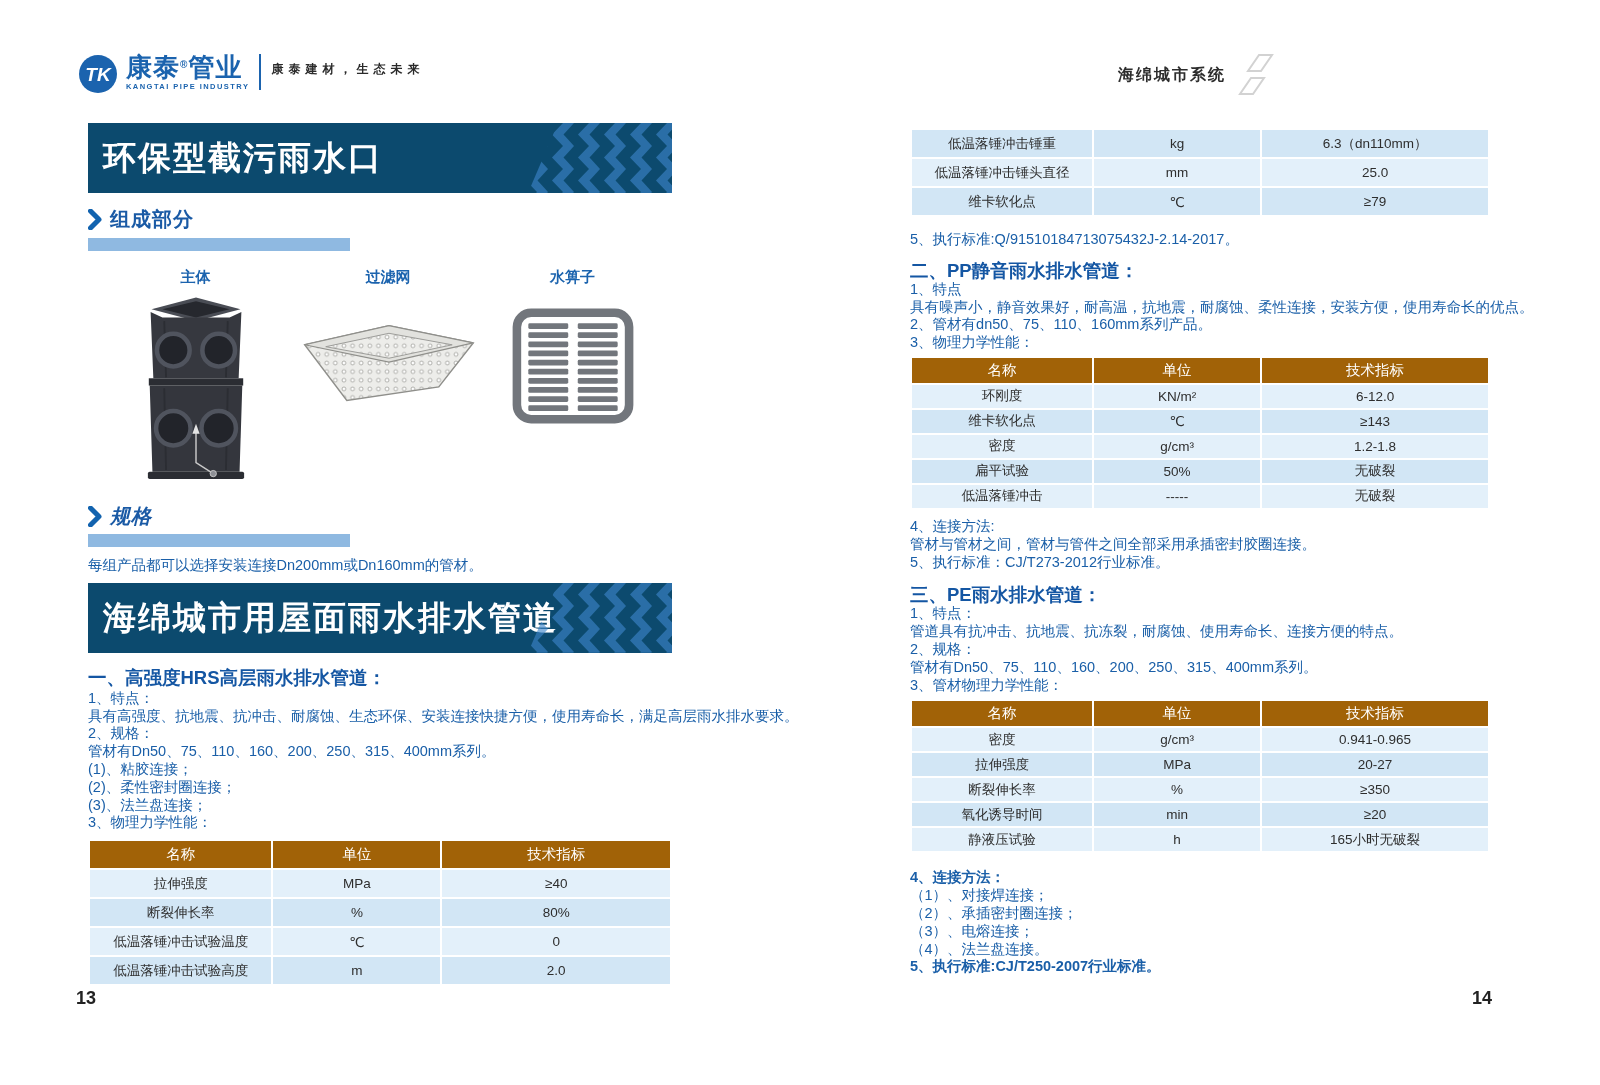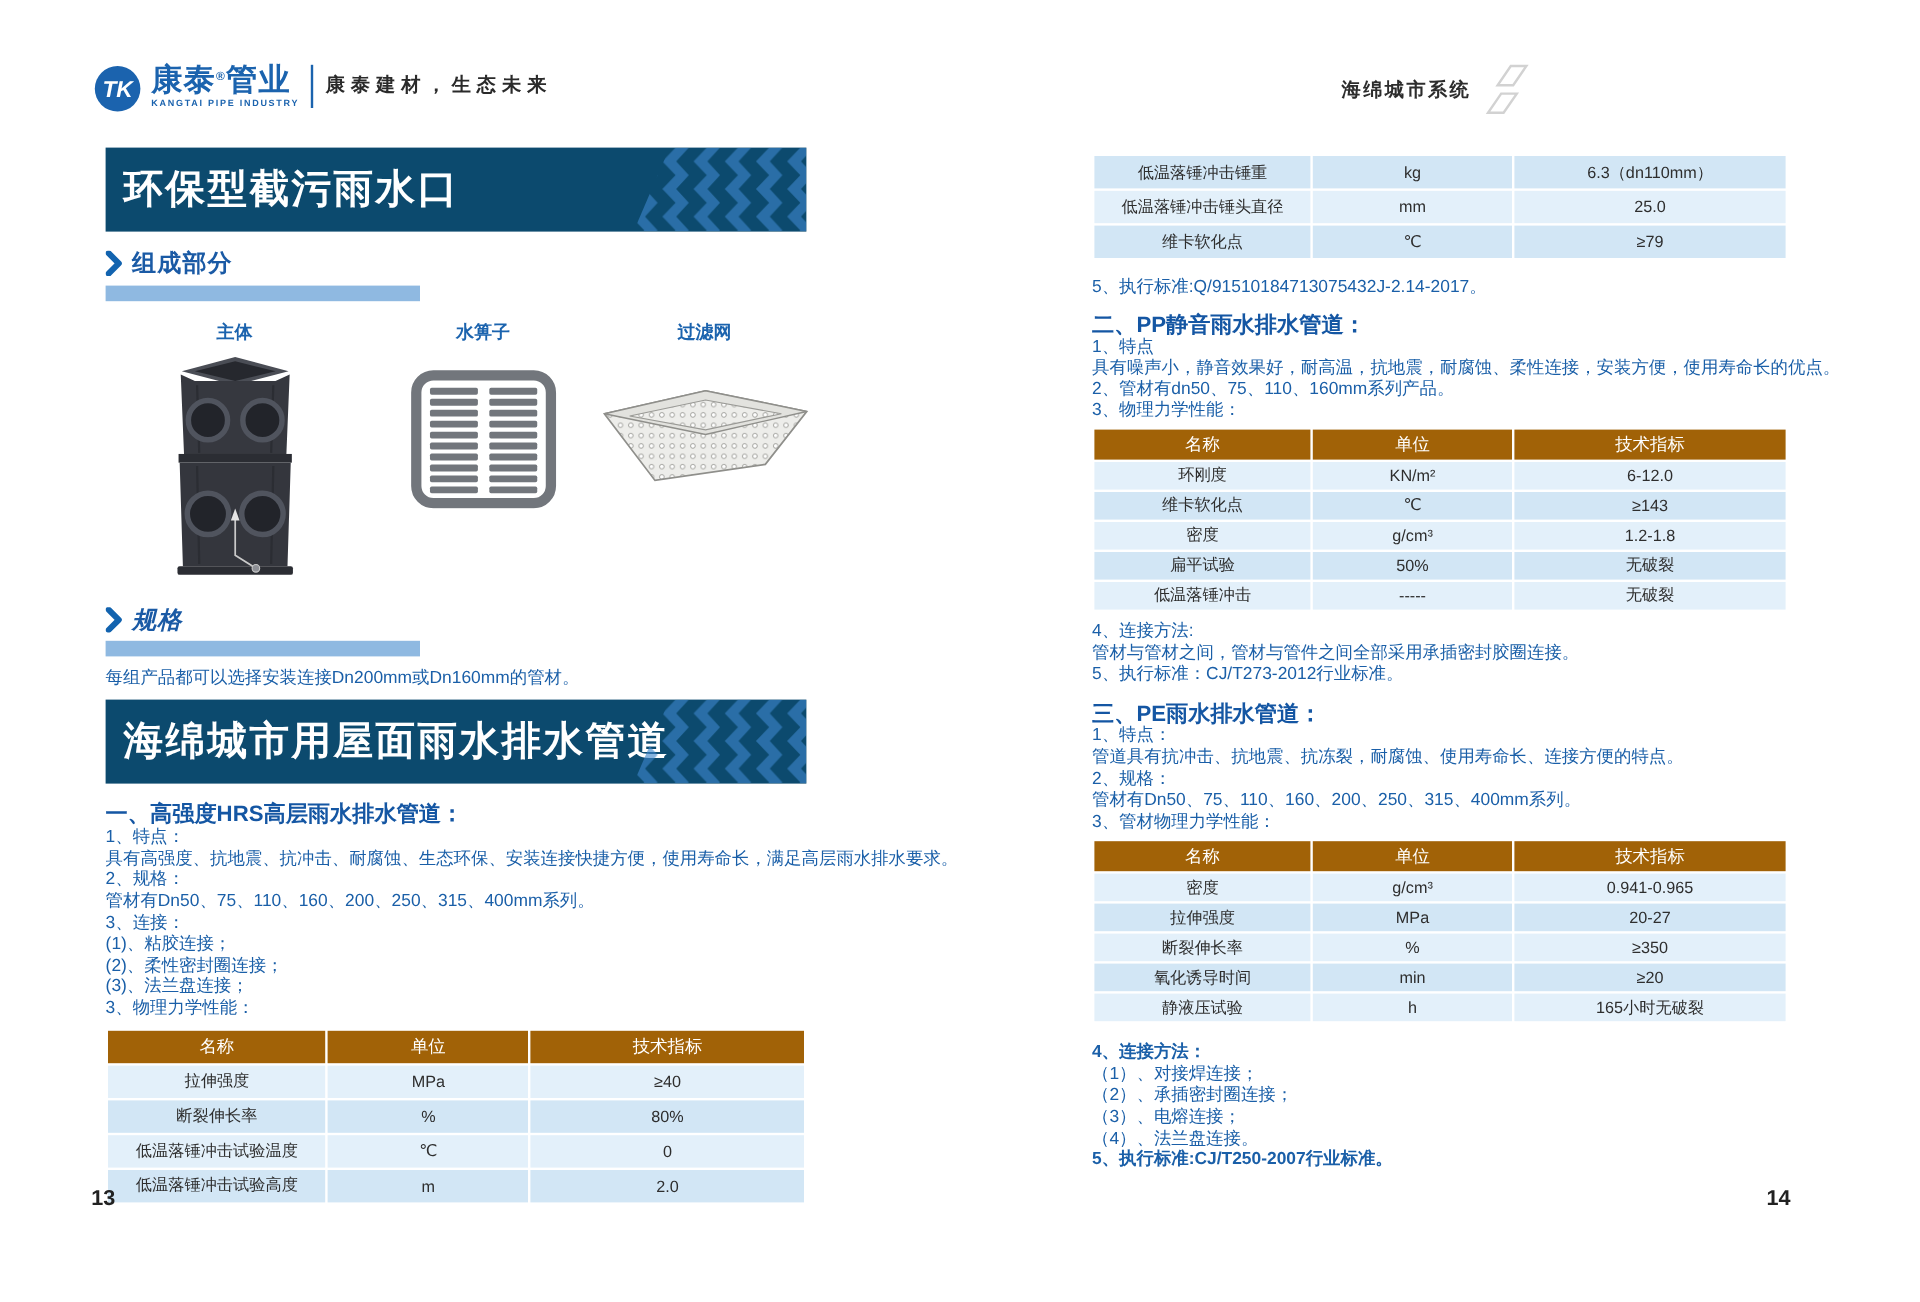--- a/index.html
+++ b/index.html
@@ -13,21 +13,21 @@
 
   
   .hdr { position:absolute; left:0; top:0; width:1316px; height:110px; }
   .logo-group { position:absolute; left:78px; top:52px; display:flex; align-items:flex-start; }
   .logo-circle { width:40px; height:40px; margin-top:2px; }
   .logo-text { margin-left:8px; }
   .logo-cn { font-size:26px; font-weight:700; color:#1b63ae; letter-spacing:1px; line-height:26px; white-space:nowrap; }
   .logo-cn sup { font-size:10px; vertical-align:8px; }
   .logo-en { font-size:7.5px; font-weight:700; color:#1b63ae; letter-spacing:1.45px; margin-top:2px; white-space:nowrap; }
   .logo-divider { width:2px; height:36px; background:#1b63ae; margin:2px 10px 0 10px; }
-  .logo-slogan { font-size:16px; font-weight:600; color:#2a2a2a; letter-spacing:5px; margin-top:9px; white-space:nowrap; }
+  .logo-slogan { font-size:12px; font-weight:600; color:#2a2a2a; letter-spacing:5px; margin-top:9px; white-space:nowrap; }
   .hdr-right { position:absolute; right:40px; top:52px; display:flex; align-items:center; }
   .hdr-right-label { font-size:16px; color:#2d2d2d; font-weight:600; letter-spacing:2px; }
   .hdr-right-icon { margin-left:12px; }
 
   
   .col-left  { position:absolute; left:88px;  top:0; width:584px; }
   .col-right { position:absolute; left:910px; top:0; width:580px; }
 
   
   .banner { position:relative; height:70px; background:#0c4a6e; overflow:hidden; }
@@ -157,20 +157,28 @@
         <line x1="100" y1="30" x2="98" y2="92" stroke="#2b2d33" stroke-width="2"></line>
         <line x1="30" y1="104" x2="32" y2="194" stroke="#2b2d33" stroke-width="2"></line>
         <line x1="100" y1="104" x2="98" y2="194" stroke="#2b2d33" stroke-width="2"></line>
         <circle cx="40" cy="62" r="18" fill="#22242a" stroke="#50545e" stroke-width="5"></circle>
         <circle cx="90" cy="62" r="18" fill="#22242a" stroke="#50545e" stroke-width="5"></circle>
         <circle cx="40" cy="148" r="19" fill="#22242a" stroke="#50545e" stroke-width="5"></circle>
         <circle cx="90" cy="148" r="19" fill="#22242a" stroke="#50545e" stroke-width="5"></circle>
         <path d="M65,152 L65,186 L84,198" fill="none" stroke="#c9c9c9" stroke-width="1.6"></path>
         <polygon points="61,154 69,154 65,143" fill="#e4e4e4"></polygon>
         <circle cx="84" cy="198" r="3.5" fill="#8e9096" stroke="#c9c9c9" stroke-width="1"></circle>
+      </svg>
+    </div>
+    <div class="figure fig-2">
+      <div class="fig-label">过滤网</div>
+      <svg class="fig-art" width="182" height="94" viewBox="0 0 190 98">
+        <path d="M8,30 L96,10 L184,28 L148,74 L52,88 Z" fill="url(#holes)" stroke="#8f8f8b" stroke-width="1.5"></path>
+        <path d="M8,30 L96,10 L184,28 L96,48 Z" fill="#e2e2de" stroke="#8f8f8b" stroke-width="1.2"></path>
+        <path d="M30,32 L96,18 L162,30 L96,44 Z" fill="url(#holes)" stroke="#9a9a96" stroke-width="1"></path>
       </svg>
     </div>
     <div class="figure fig-3">
       <svg width="0" height="0" style="position:absolute"></svg>
       <div class="fig-label">水箅子</div>
       <svg class="fig-art" width="128" height="116" viewBox="0 0 128 122">
         <rect x="5" y="5" width="118" height="112" rx="15" fill="none" stroke="#72767c" stroke-width="9"></rect>
         <g fill="#72767c">
           <rect x="17" y="16" width="42" height="6" rx="1.5"></rect>
             <rect x="69" y="16" width="42" height="6" rx="1.5"></rect>
@@ -188,28 +196,20 @@
             <rect x="69" y="73.6" width="42" height="6" rx="1.5"></rect>
           <rect x="17" y="83.2" width="42" height="6" rx="1.5"></rect>
             <rect x="69" y="83.2" width="42" height="6" rx="1.5"></rect>
           <rect x="17" y="92.8" width="42" height="6" rx="1.5"></rect>
             <rect x="69" y="92.8" width="42" height="6" rx="1.5"></rect>
           <rect x="17" y="102.4" width="42" height="6" rx="1.5"></rect>
             <rect x="69" y="102.4" width="42" height="6" rx="1.5"></rect>
         </g>
       </svg>
     </div>
-    <div class="figure fig-2">
-      <div class="fig-label">过滤网</div>
-      <svg class="fig-art" width="182" height="94" viewBox="0 0 190 98">
-        <path d="M8,30 L96,10 L184,28 L148,74 L52,88 Z" fill="url(#holes)" stroke="#8f8f8b" stroke-width="1.5"></path>
-        <path d="M8,30 L96,10 L184,28 L96,48 Z" fill="#e2e2de" stroke="#8f8f8b" stroke-width="1.2"></path>
-        <path d="M30,32 L96,18 L162,30 L96,44 Z" fill="url(#holes)" stroke="#9a9a96" stroke-width="1"></path>
-      </svg>
-    </div>
   </div>
 
   <div class="sec-hdr hdr-spec">
     <svg class="chev" width="14" height="21" viewBox="0 0 14 21">
       <path d="M2.5,2 L11,10.5 L2.5,19" fill="none" stroke="#1263af" stroke-width="5" stroke-linecap="round" stroke-linejoin="round"></path>
     </svg>
     <span class="sec-hdr-label">规格</span>
   </div>
   <div class="sec-bar bar-spec"></div>
 
@@ -221,21 +221,20 @@
         <rect width="150" height="70" fill="url(#chv)"></rect>
       </svg>
   </div>
 
   <div class="sec-heading heading-1">一、高强度HRS高层雨水排水管道：</div>
   <div class="lines-1">
       <div class="line">1、特点：</div>
       <div class="line">具有高强度、抗地震、抗冲击、耐腐蚀、生态环保、安装连接快捷方便，使用寿命长，满足高层雨水排水要求。</div>
       <div class="line">2、规格：</div>
       <div class="line">管材有Dn50、75、110、160、200、250、315、400mm系列。</div>
-      <div class="line">3、连接：</div>
       <div class="line">(1)、粘胶连接；</div>
       <div class="line">(2)、柔性密封圈连接；</div>
       <div class="line">(3)、法兰盘连接；</div>
       <div class="line">3、物理力学性能：</div>
     </div>
 
   <table class="tall table-1">
     <colgroup>
         <col style="width:31.5%">
         <col style="width:29%">

